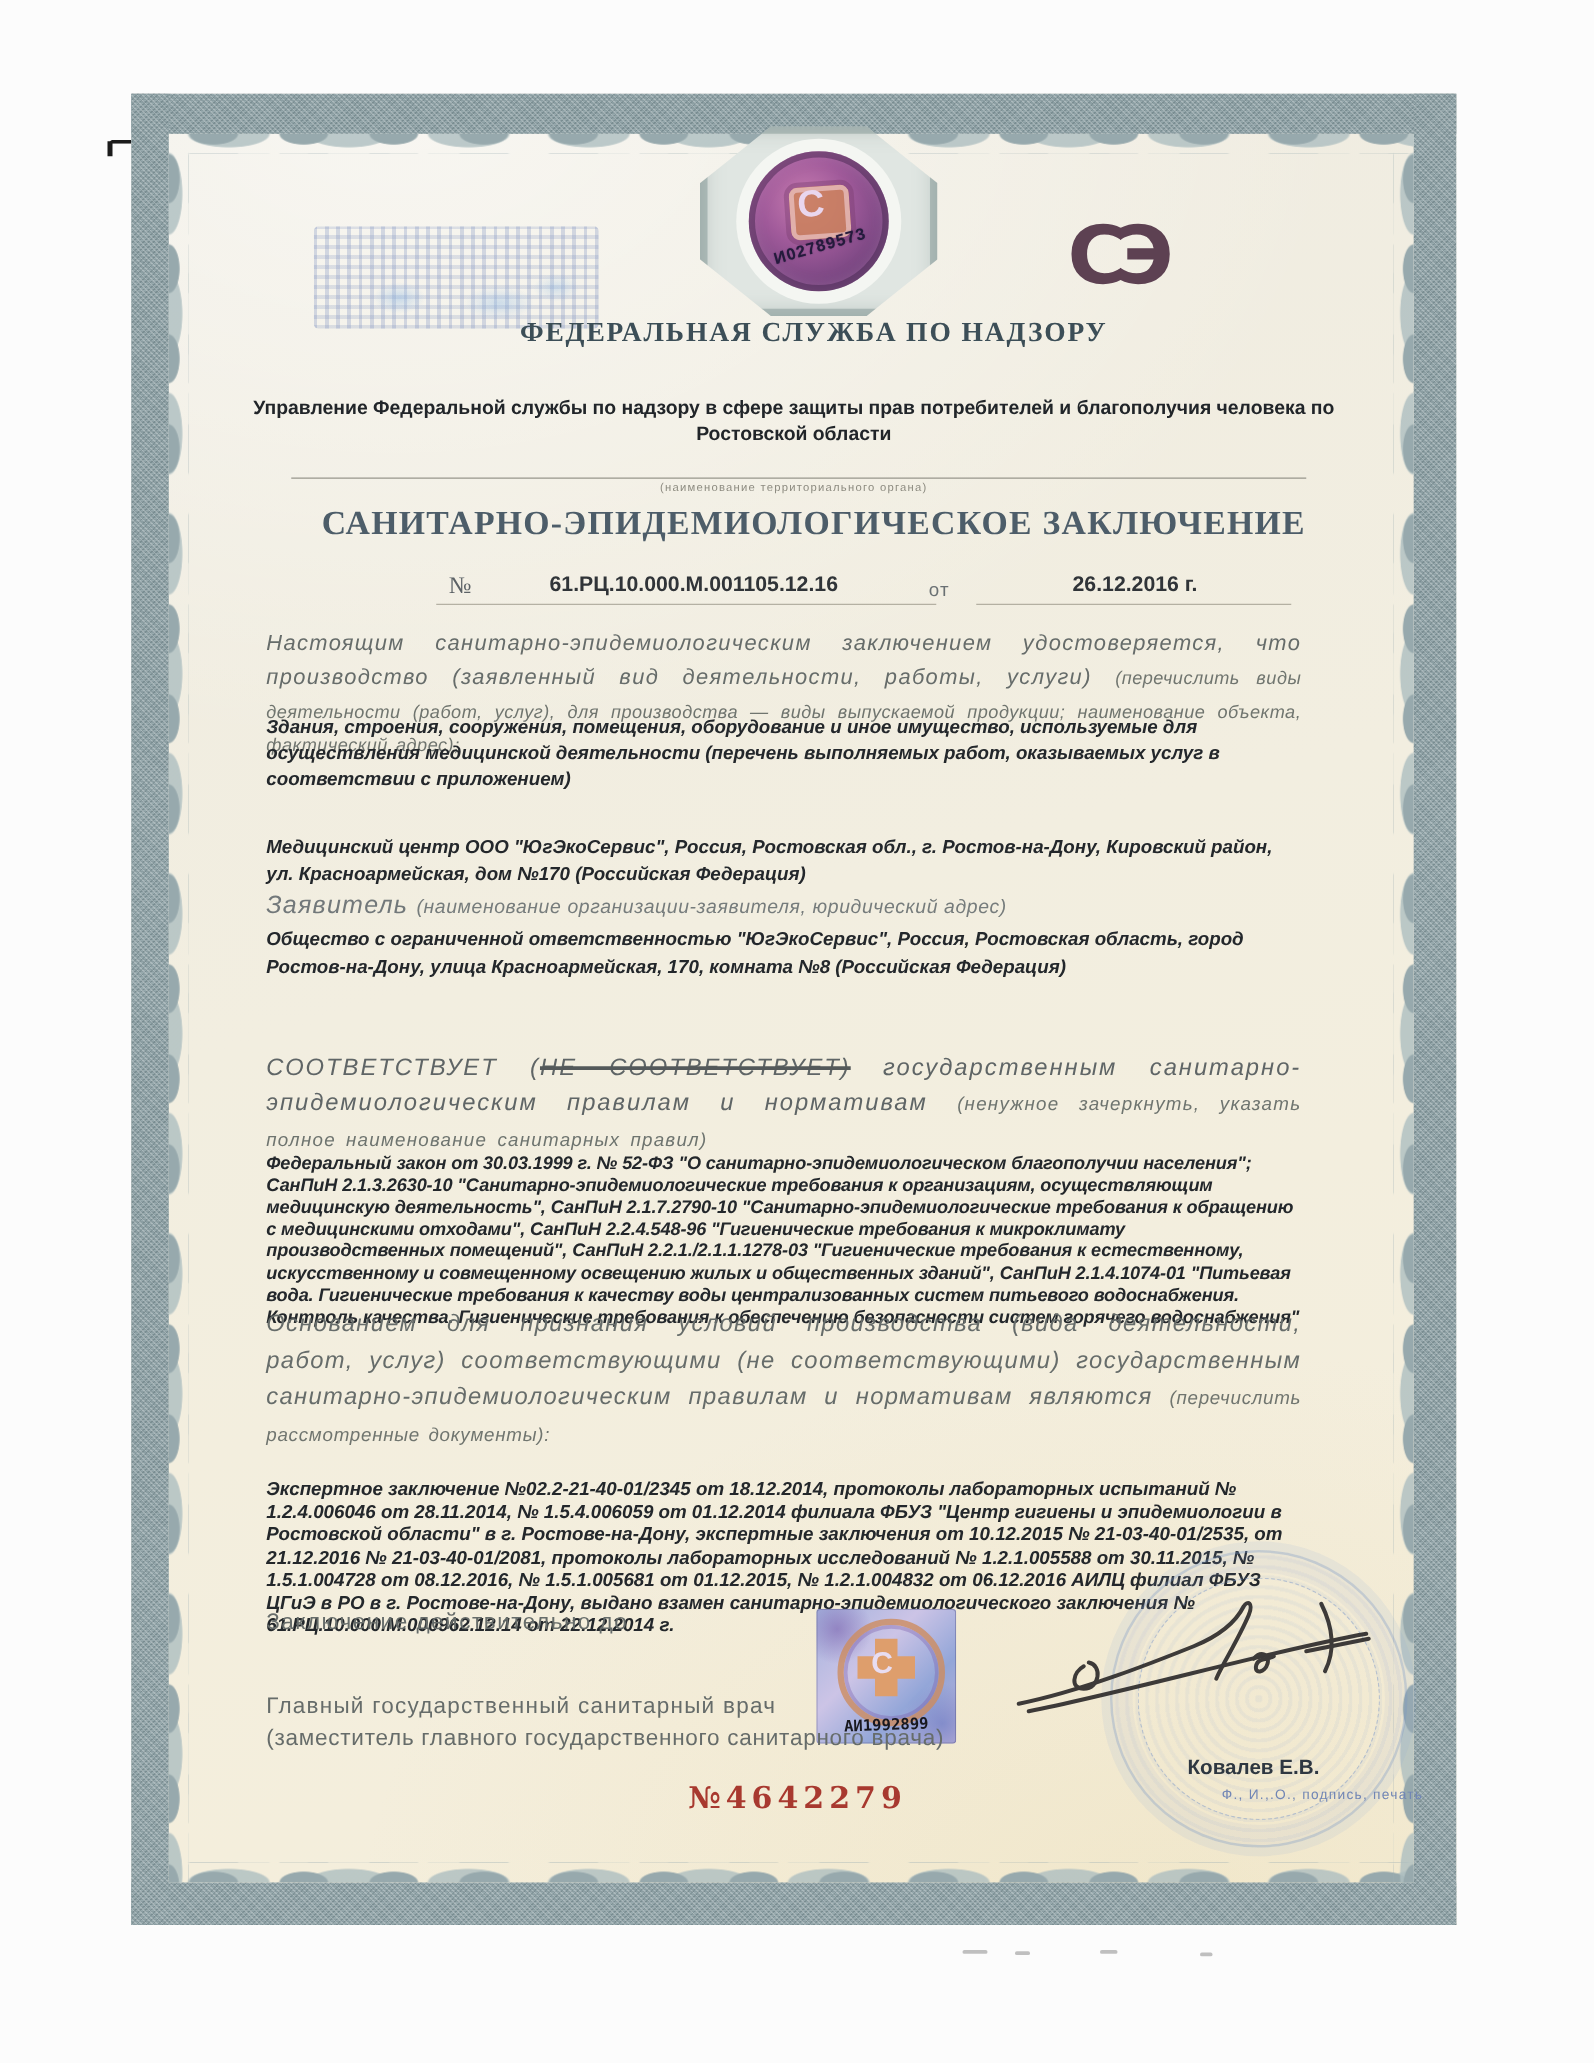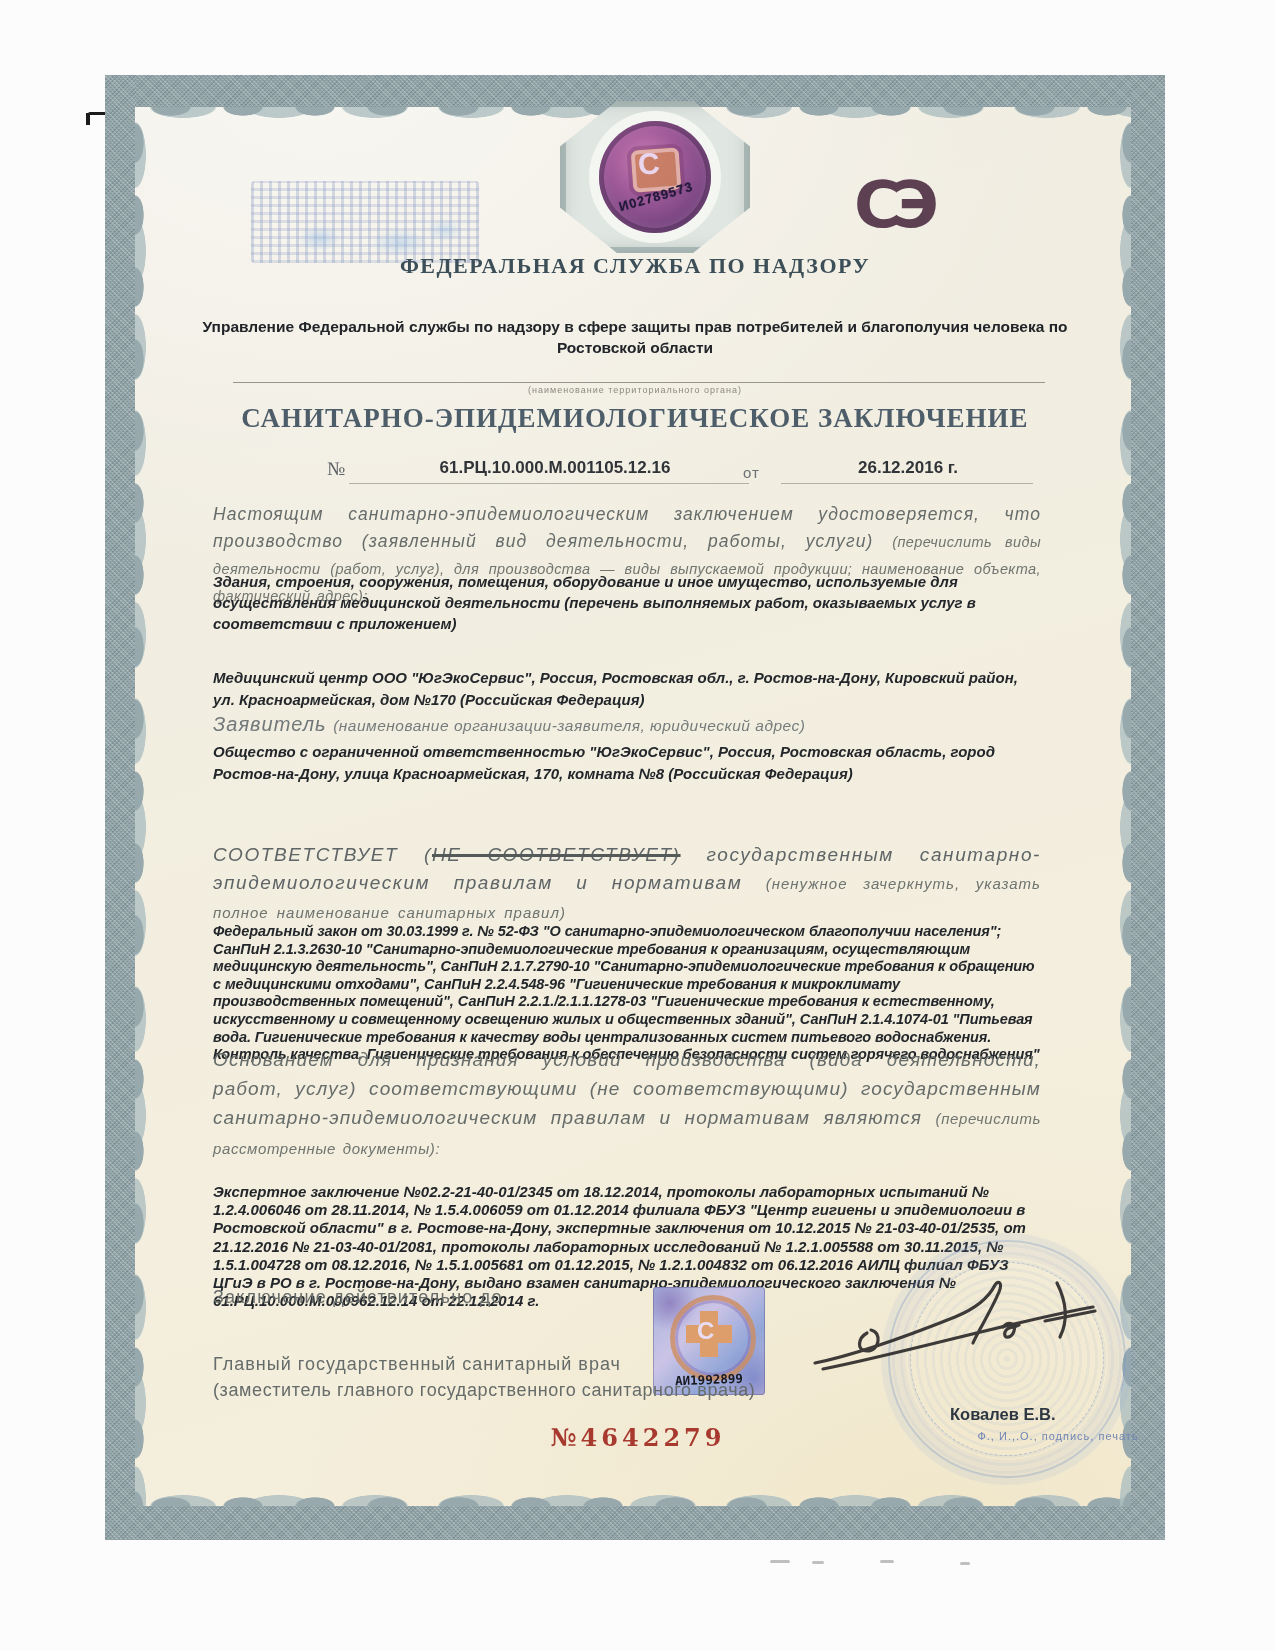--- a/index.html
+++ b/index.html
@@ -63,21 +63,21 @@
     letter-spacing:-9px;color:#5d4152;}
   .watermark{left:146px;top:106px;width:228px;height:82px;border-radius:4px;opacity:.8;filter:blur(.6px);
     background-image:
       radial-gradient(30px 18px at 30% 70%, rgba(120,170,225,.45), rgba(120,170,225,0) 70%),
       radial-gradient(40px 20px at 65% 75%, rgba(120,170,225,.40), rgba(120,170,225,0) 70%),
       radial-gradient(26px 16px at 85% 60%, rgba(120,170,225,.35), rgba(120,170,225,0) 70%),
       repeating-linear-gradient(90deg, rgba(95,120,180,.30) 0 3px, rgba(95,120,180,0) 3px 9px),
       repeating-linear-gradient(0deg, rgba(95,120,180,.22) 0 3px, rgba(95,120,180,0) 3px 8px);}
 
   
-  .serif{font-family:"Liberation Serif","DejaVu Serif",serif;}
+  .serif{font-family:"Liberation Serif","DejaVu Serif",serif;padding-left:32px;}
   .agency1{left:0;right:0;top:178px;text-align:center;font-weight:bold;font-size:22px;
     color:#3c4e57;letter-spacing:1.5px;}
   .agency2{left:0;right:0;top:207px;text-align:center;font-weight:bold;font-size:21px;
     color:#3c4e57;letter-spacing:.8px;}
   .dept{left:65px;right:65px;top:241px;text-align:center;font-weight:bold;font-size:15.5px;
     line-height:21px;color:#212529;}
   .rule-line{left:128px;top:307px;width:812px;height:1px;background:#98968c;}
   .rule-cap{left:0;right:0;top:310px;text-align:center;font-size:9px;color:#8d8b80;letter-spacing:1px;}
   .doc-title{left:0;right:0;top:328px;text-align:center;font-weight:bold;font-size:27px;
     color:#4d5d69;letter-spacing:1px;}

